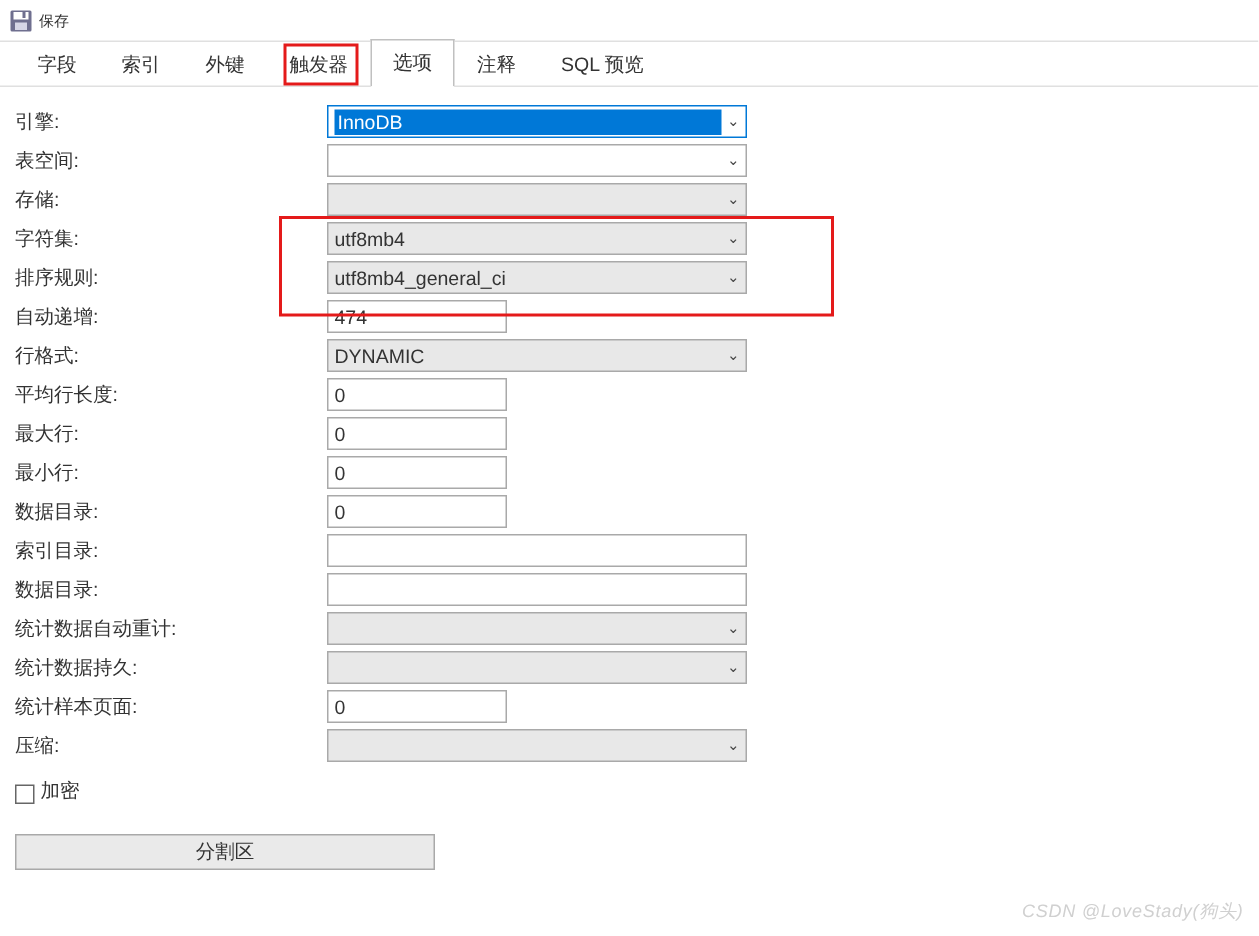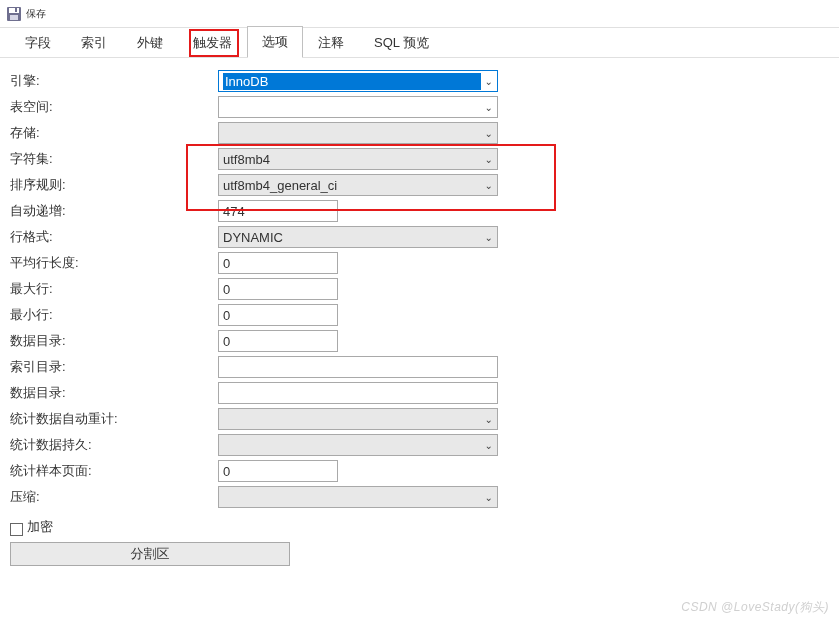--- a/index.html
+++ b/index.html
@@ -101,21 +101,21 @@
     .check-row { display:flex; align-items:flex-end; gap:4px; padding-left:2px; height:26px; font-size:13px;}
     .checkbox { width:13px; height:13px; border:1px solid #666; display:inline-block; }
     .partition-btn {
       width: 280px;
       height: 24px;
       background: #eaeaea;
       border: 1px solid #a9a9a9;
       text-align: center;
       font-size: 13px;
       line-height: 22px;
-      margin-top: 6px;
+      margin-top: 20px;
       margin-left: 2px;
       cursor: pointer;
     }
     .red-box {
       position: absolute;
       border: 2px solid #e41a1a;
       pointer-events: none;
       left: 186px;
       top: 144px;
       width: 370px;

